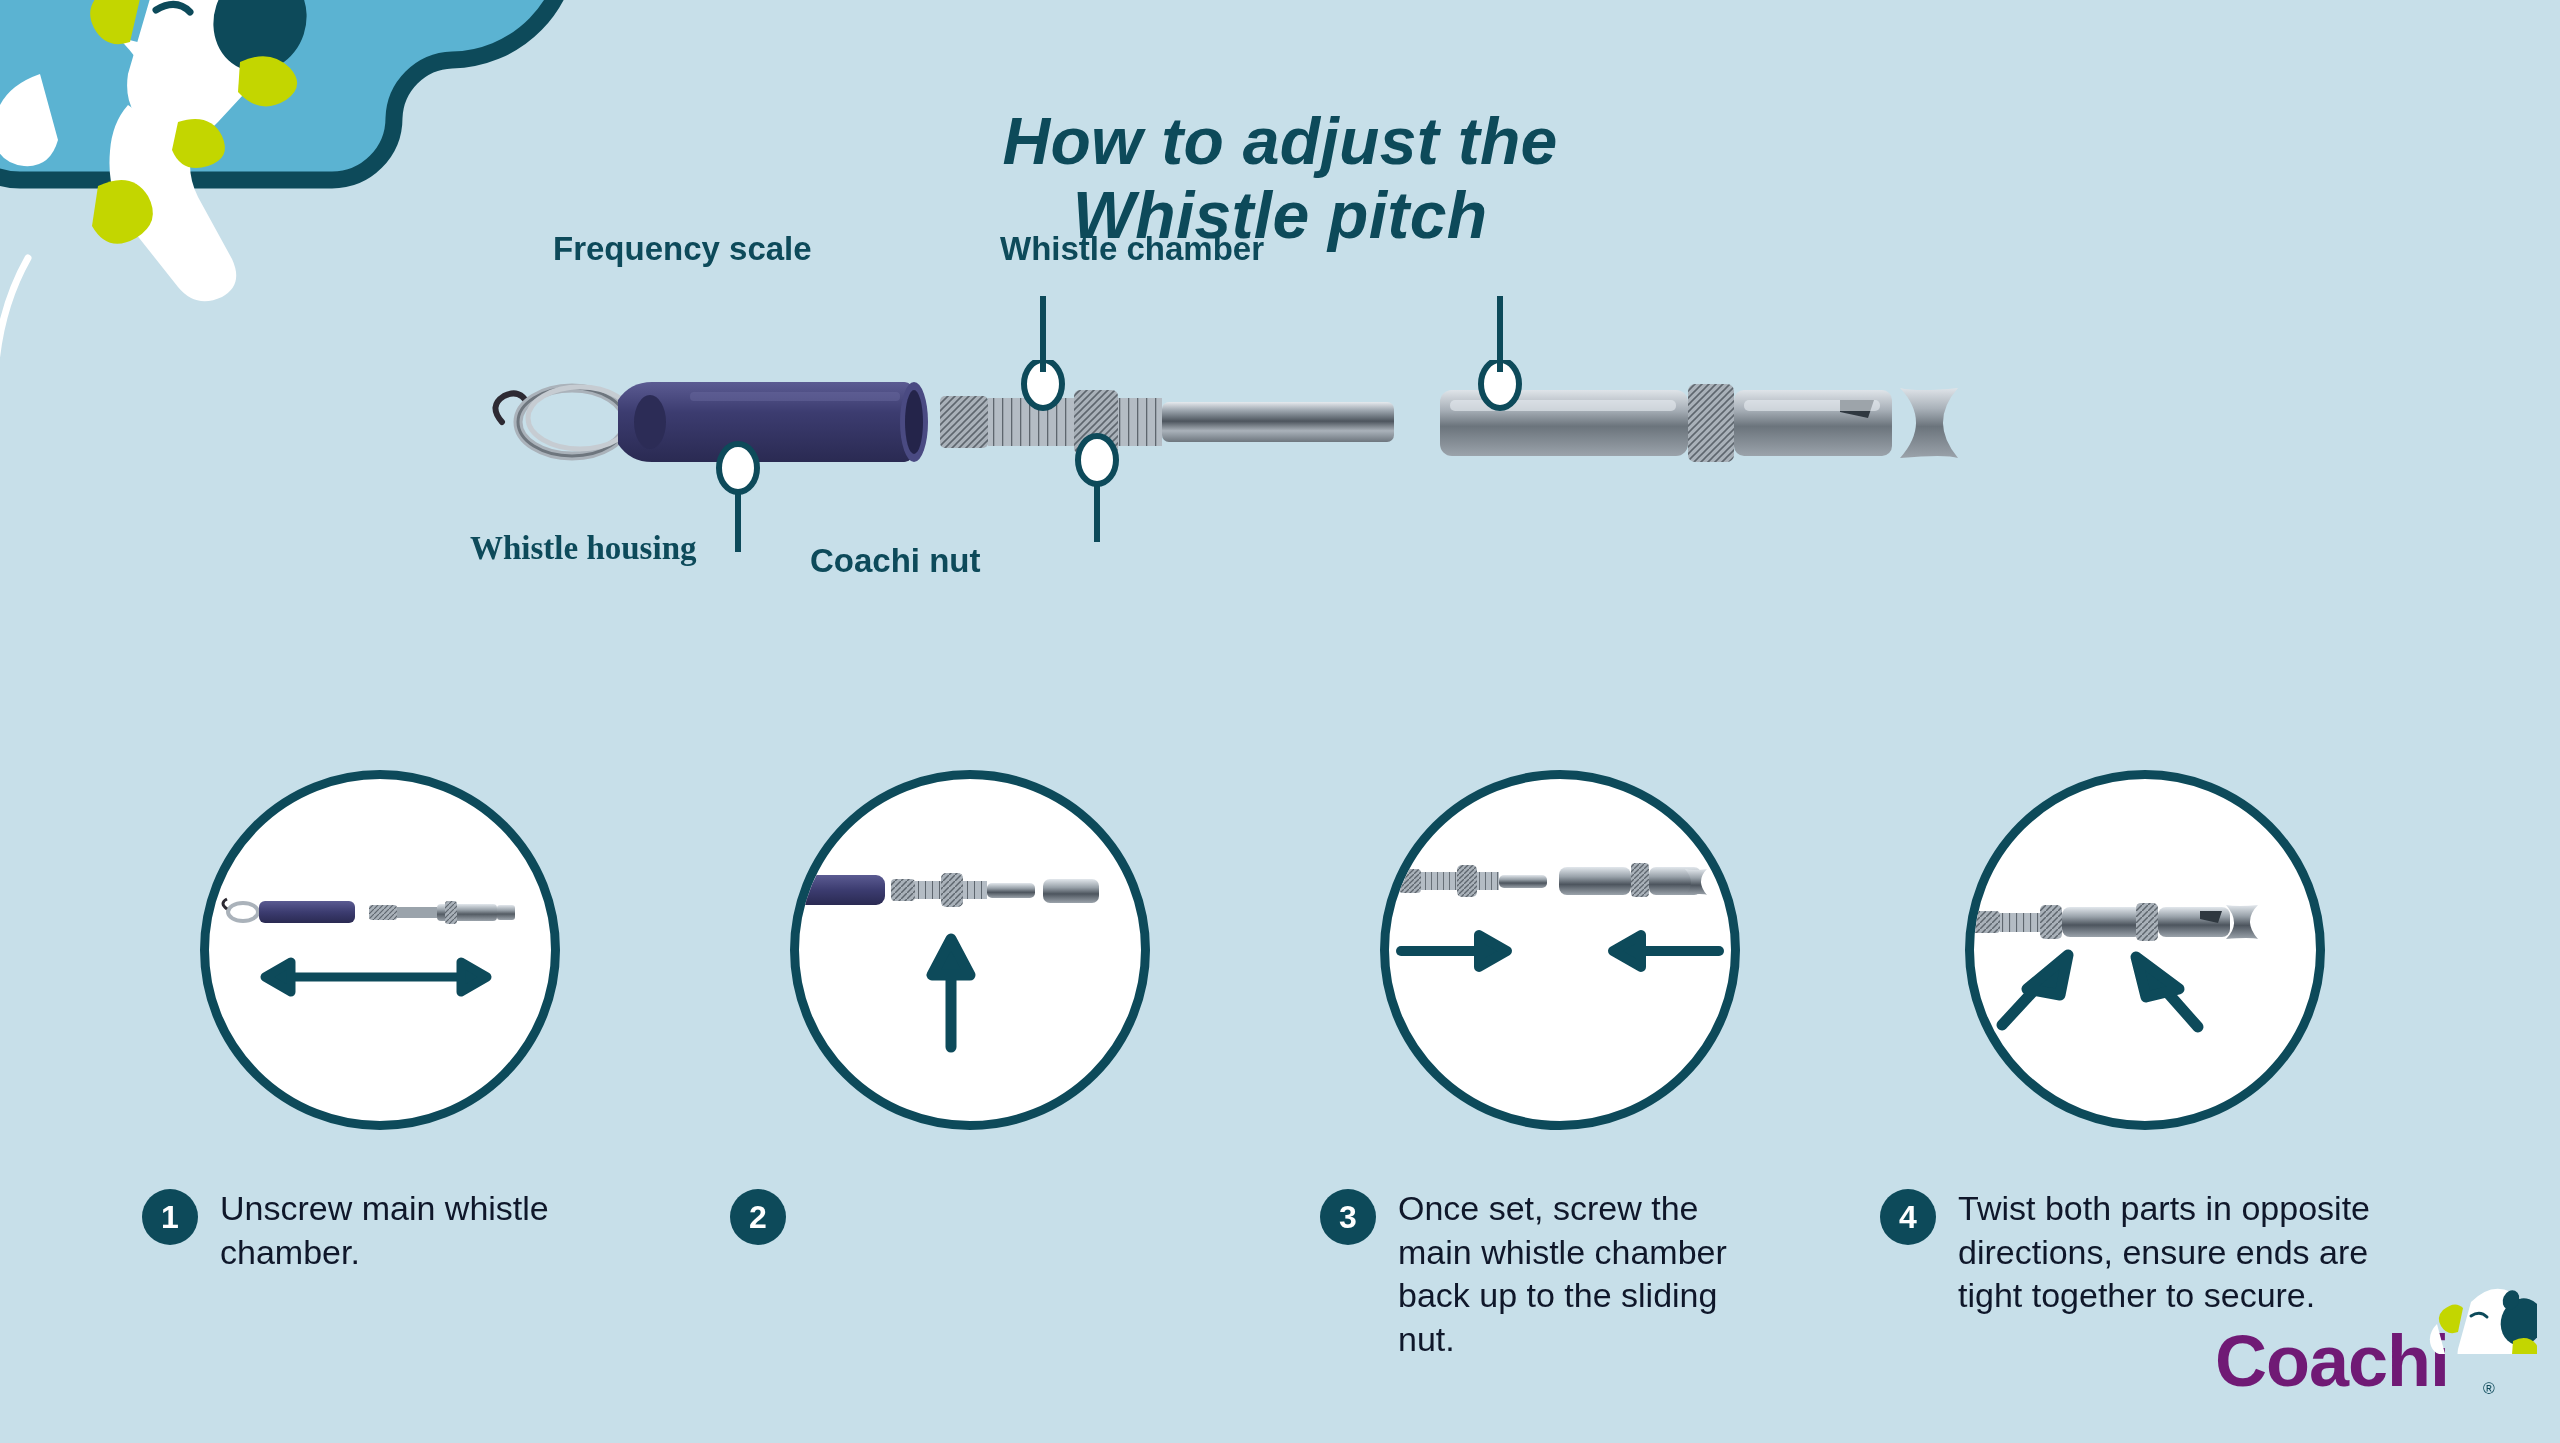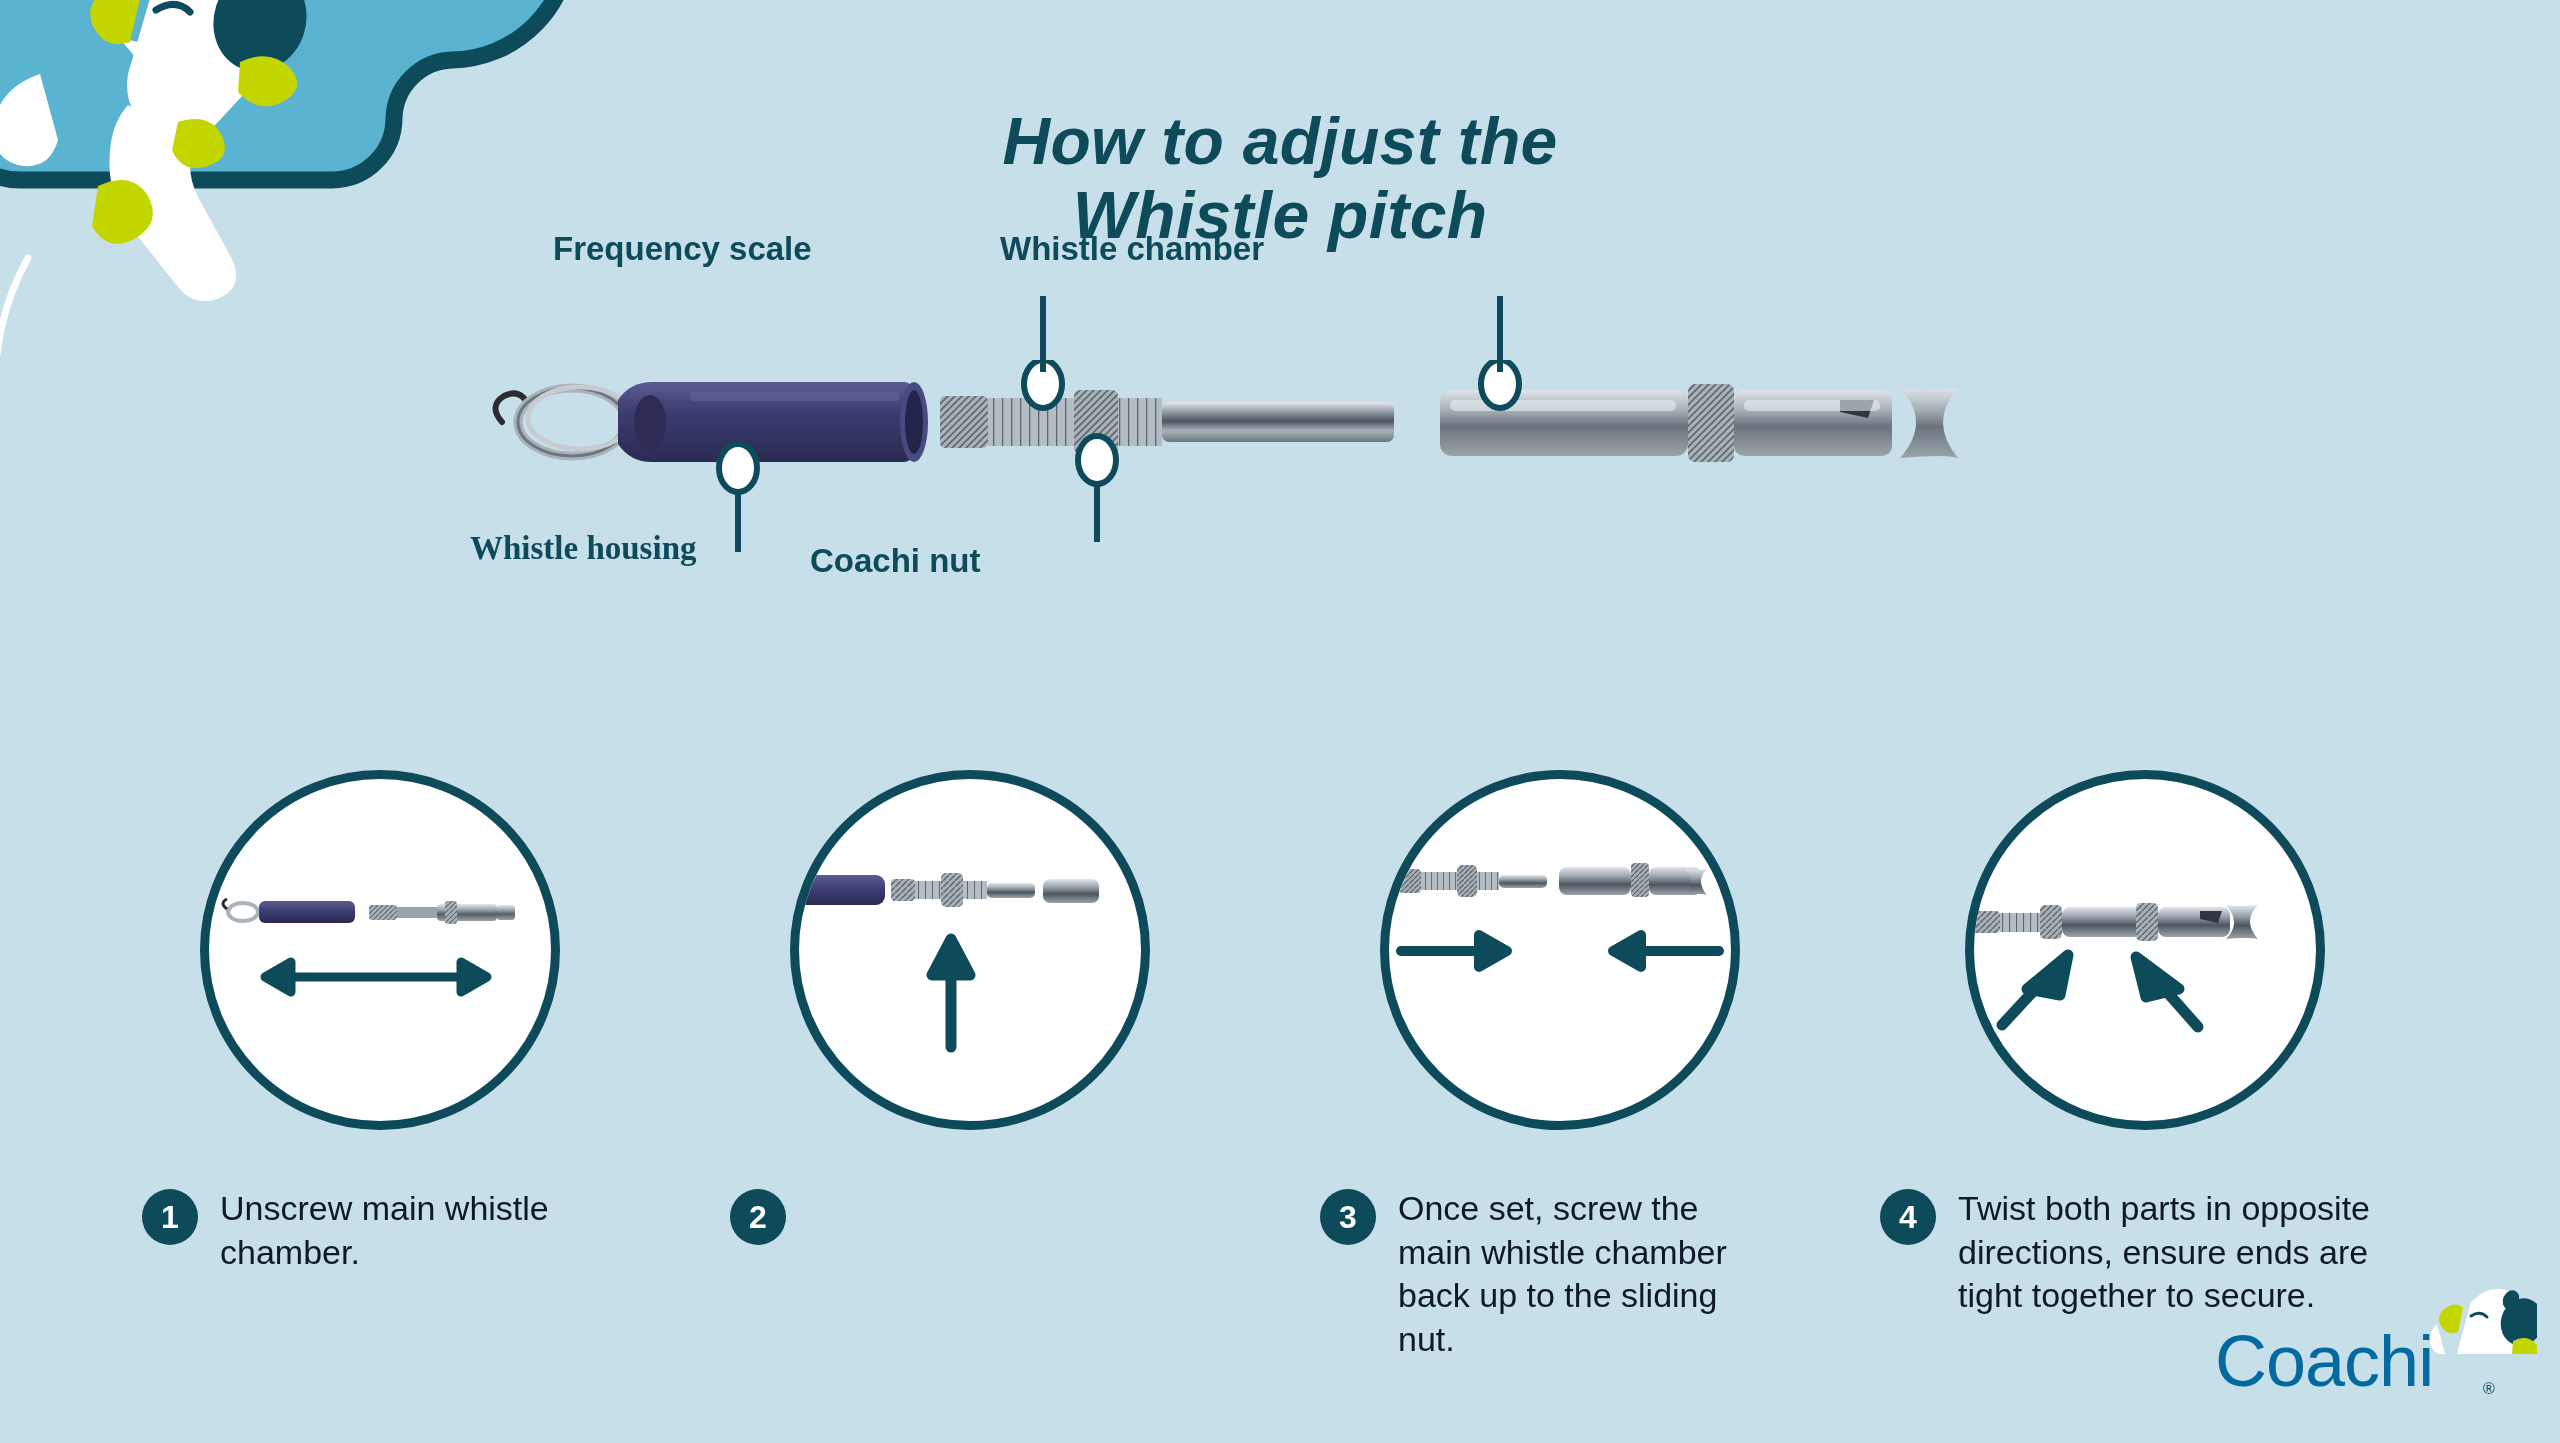--- a/index.html
+++ b/index.html
@@ -55,22 +55,22 @@
     flex:0 0 auto;width:56px;height:56px;border-radius:50%;
     background:#0d4a5a;color:#fff;font-size:32px;font-weight:700;
     display:flex;align-items:center;justify-content:center;
     margin-top:2px;
   }
   .step-text{font-size:34px;line-height:1.28;color:#0f172a;font-weight:400;}
 
   
   .logo{position:absolute;left:2215px;top:1300px;width:330px;height:120px;}
   .logo-word{
-    position:absolute;left:0;top:20px;font-size:72px;font-weight:400;
-    color:#0369a1;letter-spacing:-1px;
+    position:absolute;left:0;top:20px;font-size:72px;font-weight:700;
+    color:#701a75;letter-spacing:-1px;
   }
   .logo-reg{position:absolute;left:268px;top:80px;font-size:16px;color:#0d4a5a;}
 </style>
 </head>
 <body>
 
 <div class="stage">
 
   <div class="cloud-wrap">
     <svg width="920" height="560" viewBox="0 0 920 560">

